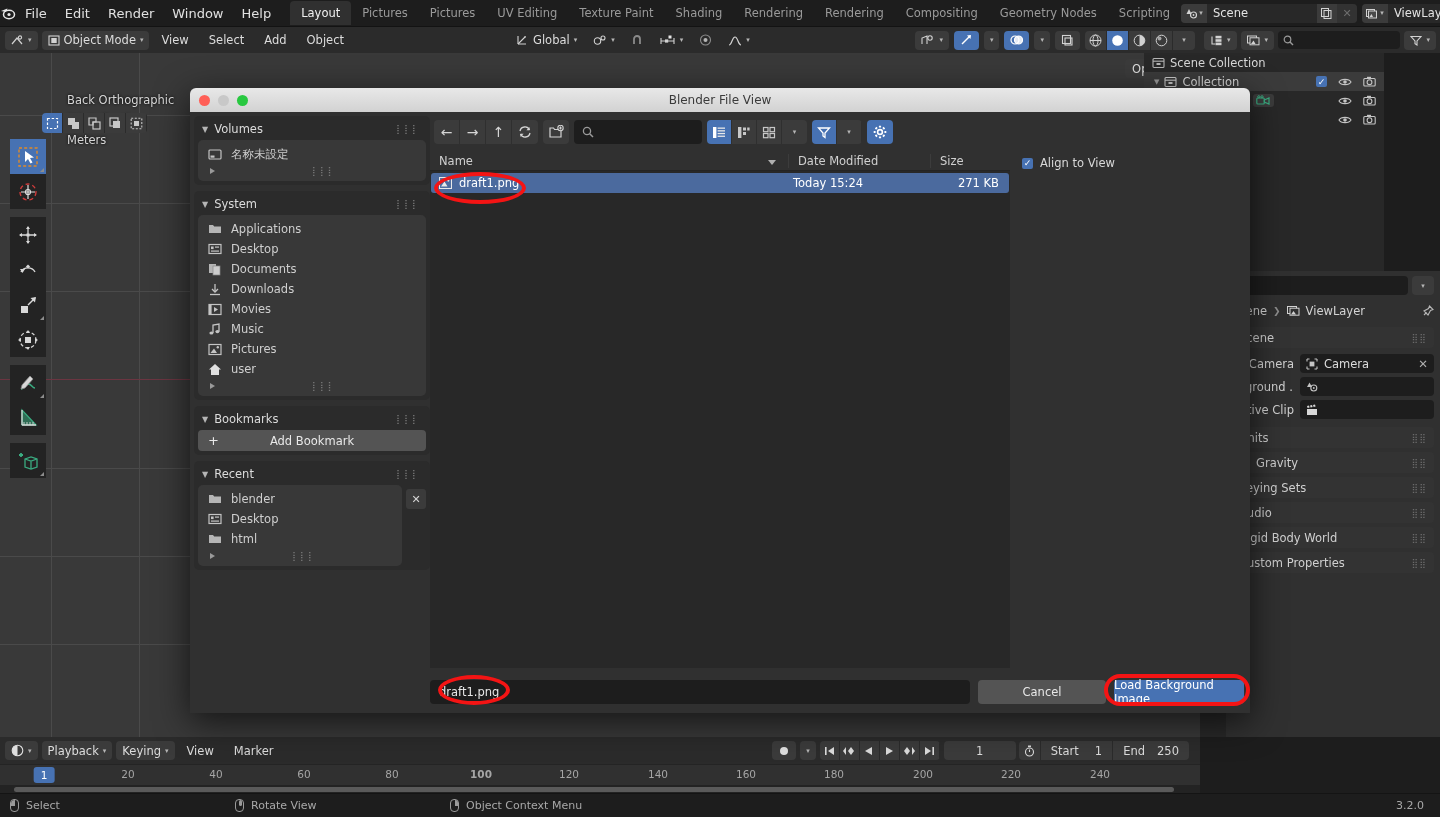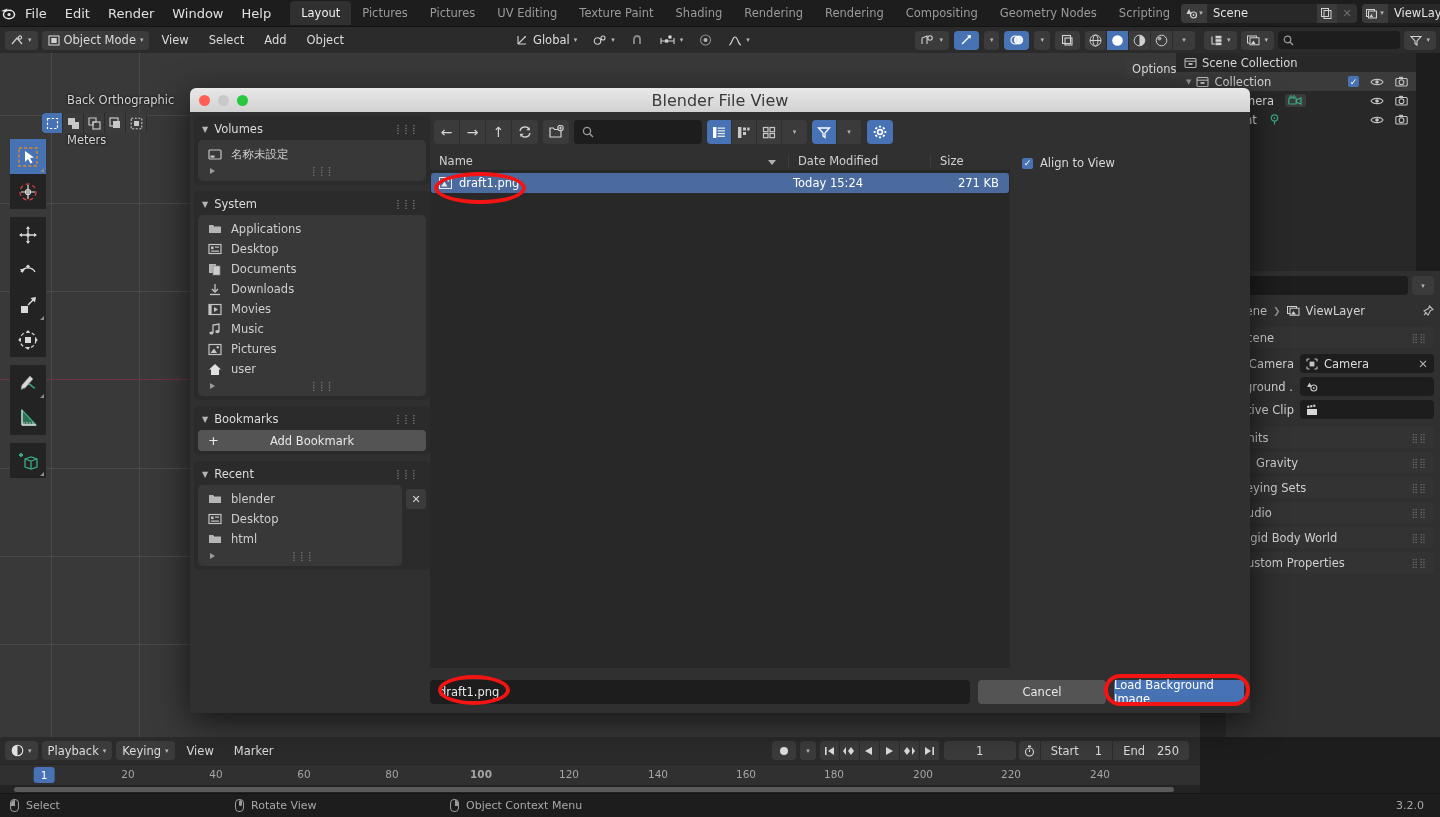--- a/index.html
+++ b/index.html
@@ -111,21 +111,21 @@
     border-left: 4px solid transparent; border-bottom: 4px solid #8d8d8d;
   }
   .options-btn {
     position: absolute; right: 8px; top: 6px; height: 19px; background: #3b3b3b;
     border-radius: 4px; display: flex; align-items: center; padding: 0 7px; gap: 5px;
     color: #dcdcdc; font-size: 11.5px;
   }
 
   
   .outliner {
-    position: absolute; left: 1176px; top: 53px; width: 240px; height: 218px;
+    position: absolute; left: 1144px; top: 53px; width: 240px; height: 218px;
     background: #282828; font-size: 11.5px;
   }
   .ol-row {
     height: 19px; display: flex; align-items: center; padding-left: 8px;
     color: #d8d8d8; gap: 5px; position: relative;
   }
   .ol-row.sub { padding-left: 20px; }
   .ol-row.sub2 { padding-left: 34px; }
   .ol-icons { position: absolute; right: 8px; display: flex; gap: 11px; align-items: center; }
 
@@ -218,21 +218,21 @@
     border-radius: 6px 6px 0 0; overflow: hidden;
   }
   .fw-titlebar {
     height: 24px; background: linear-gradient(#e8e8e8, #d2d2d2); display: flex;
     align-items: center; padding: 0 9px; position: relative;
   }
   .traffic { display: flex; gap: 8px; }
   .tl-dot { width: 11px; height: 11px; border-radius: 50%; }
   .fw-title {
     position: absolute; left: 0; right: 0; text-align: center; color: #3a3a3a;
-    font-size: 16px;
+    font-size: 12px;
   }
   .fw-body { position: absolute; left: 0; top: 24px; right: 0; bottom: 0; background: #303030; }
 
   .fw-sidebar {
     position: absolute; left: 4px; top: 4px; width: 236px; bottom: 4px;
     background: #303030; overflow: hidden;
   }
   .side-group { background: #2b2b2b; border-radius: 5px; margin-bottom: 6px; padding: 4px; }
   .side-head {
     display: flex; align-items: center; gap: 6px; padding: 2px 4px 4px 4px;

